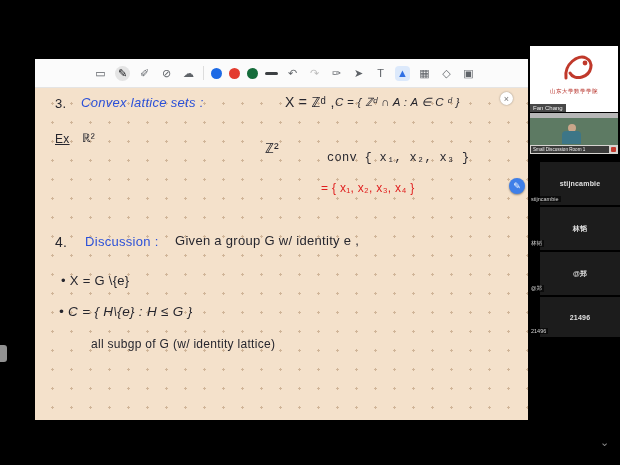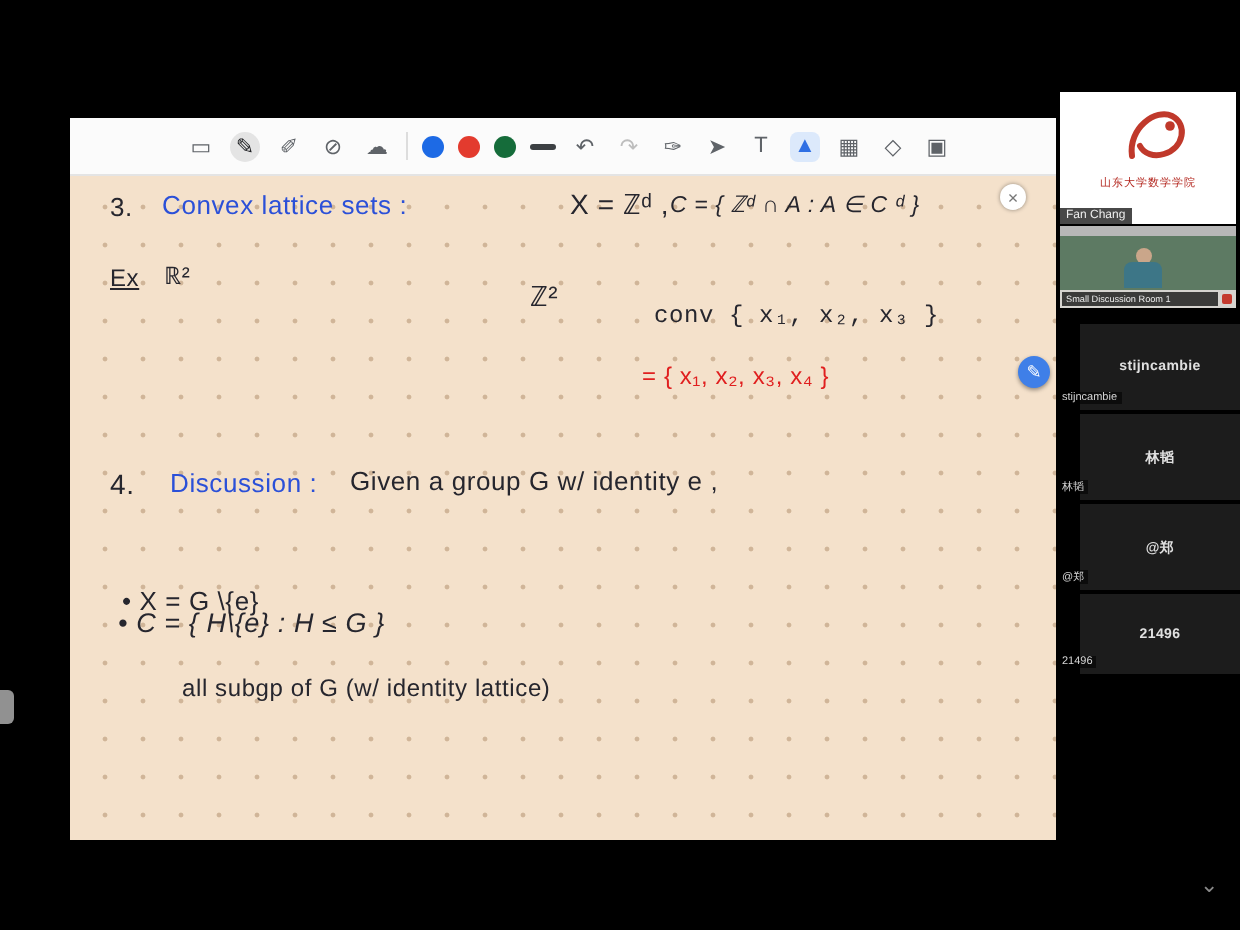--- a/index.html
+++ b/index.html
@@ -87,37 +87,37 @@
     <span class="ticon">➤</span>
     <span class="ticon">T</span>
     <span class="ticon active-blue">▲</span>
     <span class="ticon">▦</span>
     <span class="ticon">◇</span>
     <span class="ticon">▣</span>
   </div>
 
   <div class="board">
     <span class="ink" style="left:20px;top:8px;font-size:13px;">3.</span>
-    <span class="ink blue" style="left:46px;top:7px;font-size:13px;">Convex lattice sets :</span>
+    <span class="ink blue" style="left:46px;top:7px;font-size:13px;font-style:italic;">Convex lattice sets :</span>
     <span class="ink" style="left:250px;top:4px;font-size:14px;">X = ℤᵈ ,</span>
     <span class="ink" style="left:300px;top:6px;font-size:11.5px;font-style:italic;">C = { ℤᵈ ∩ A :  A ∈ C ᵈ }</span>
 
     <span class="ink ul" style="left:20px;top:44px;font-size:12px;">Ex</span>
     <span class="ink" style="left:47px;top:41px;font-size:12px;">ℝ²</span>
 
 
     <span class="ink" style="left:230px;top:50px;font-size:14px;">ℤ²</span>
     <span class="ink" style="left:292px;top:63px;font-size:12px;font-family:Liberation Mono, monospace;">conv { x₁, x₂, x₃ }</span>
     <span class="ink red" style="left:286px;top:93px;font-size:12px;">= { x₁, x₂, x₃, x₄ }</span>
 
     <span class="ink" style="left:20px;top:146px;font-size:14px;">4.</span>
     <span class="ink blue" style="left:50px;top:146px;font-size:13px;">Discussion :</span>
     <span class="ink" style="left:140px;top:145px;font-size:13px;">Given a group G w/ identity e ,</span>
 
-    <span class="ink" style="left:26px;top:185px;font-size:13px;margin-top:20px;">• X = G \{e}</span>
+    <span class="ink" style="left:26px;top:185px;font-size:13px;">• X = G \{e}</span>
     <span class="ink" style="left:24px;top:216px;font-size:13.5px;font-style:italic;">• C = { H\{e} :  H ≤ G }</span>
     <span class="ink" style="left:56px;top:249px;font-size:12px;">all subgp of G (w/ identity lattice)</span>
   </div>
 
   <span class="closebtn">×</span>
   <span class="annohandle">✎</span>
   <span class="lefthandle"></span>
 
   <div class="sidebar">
 

